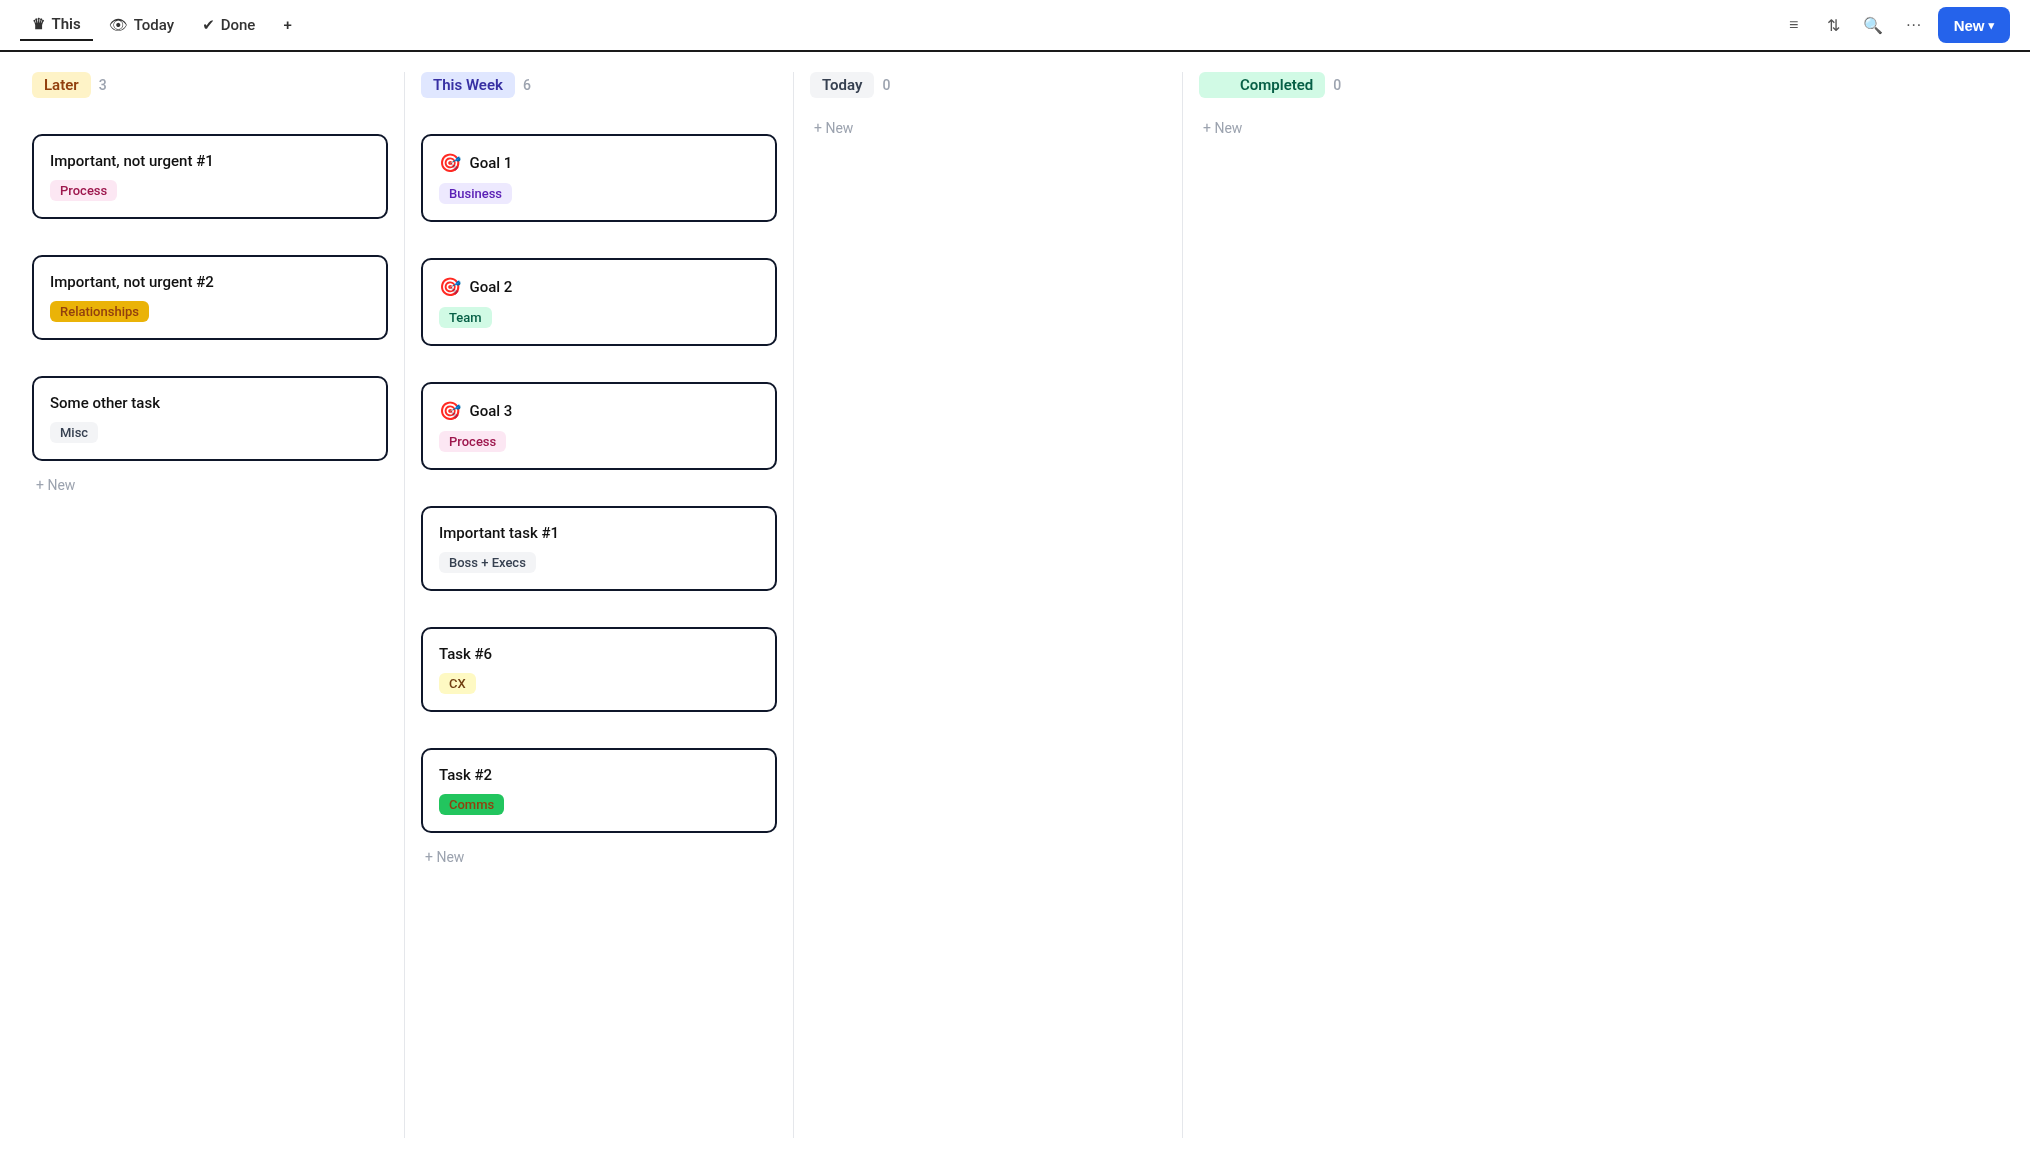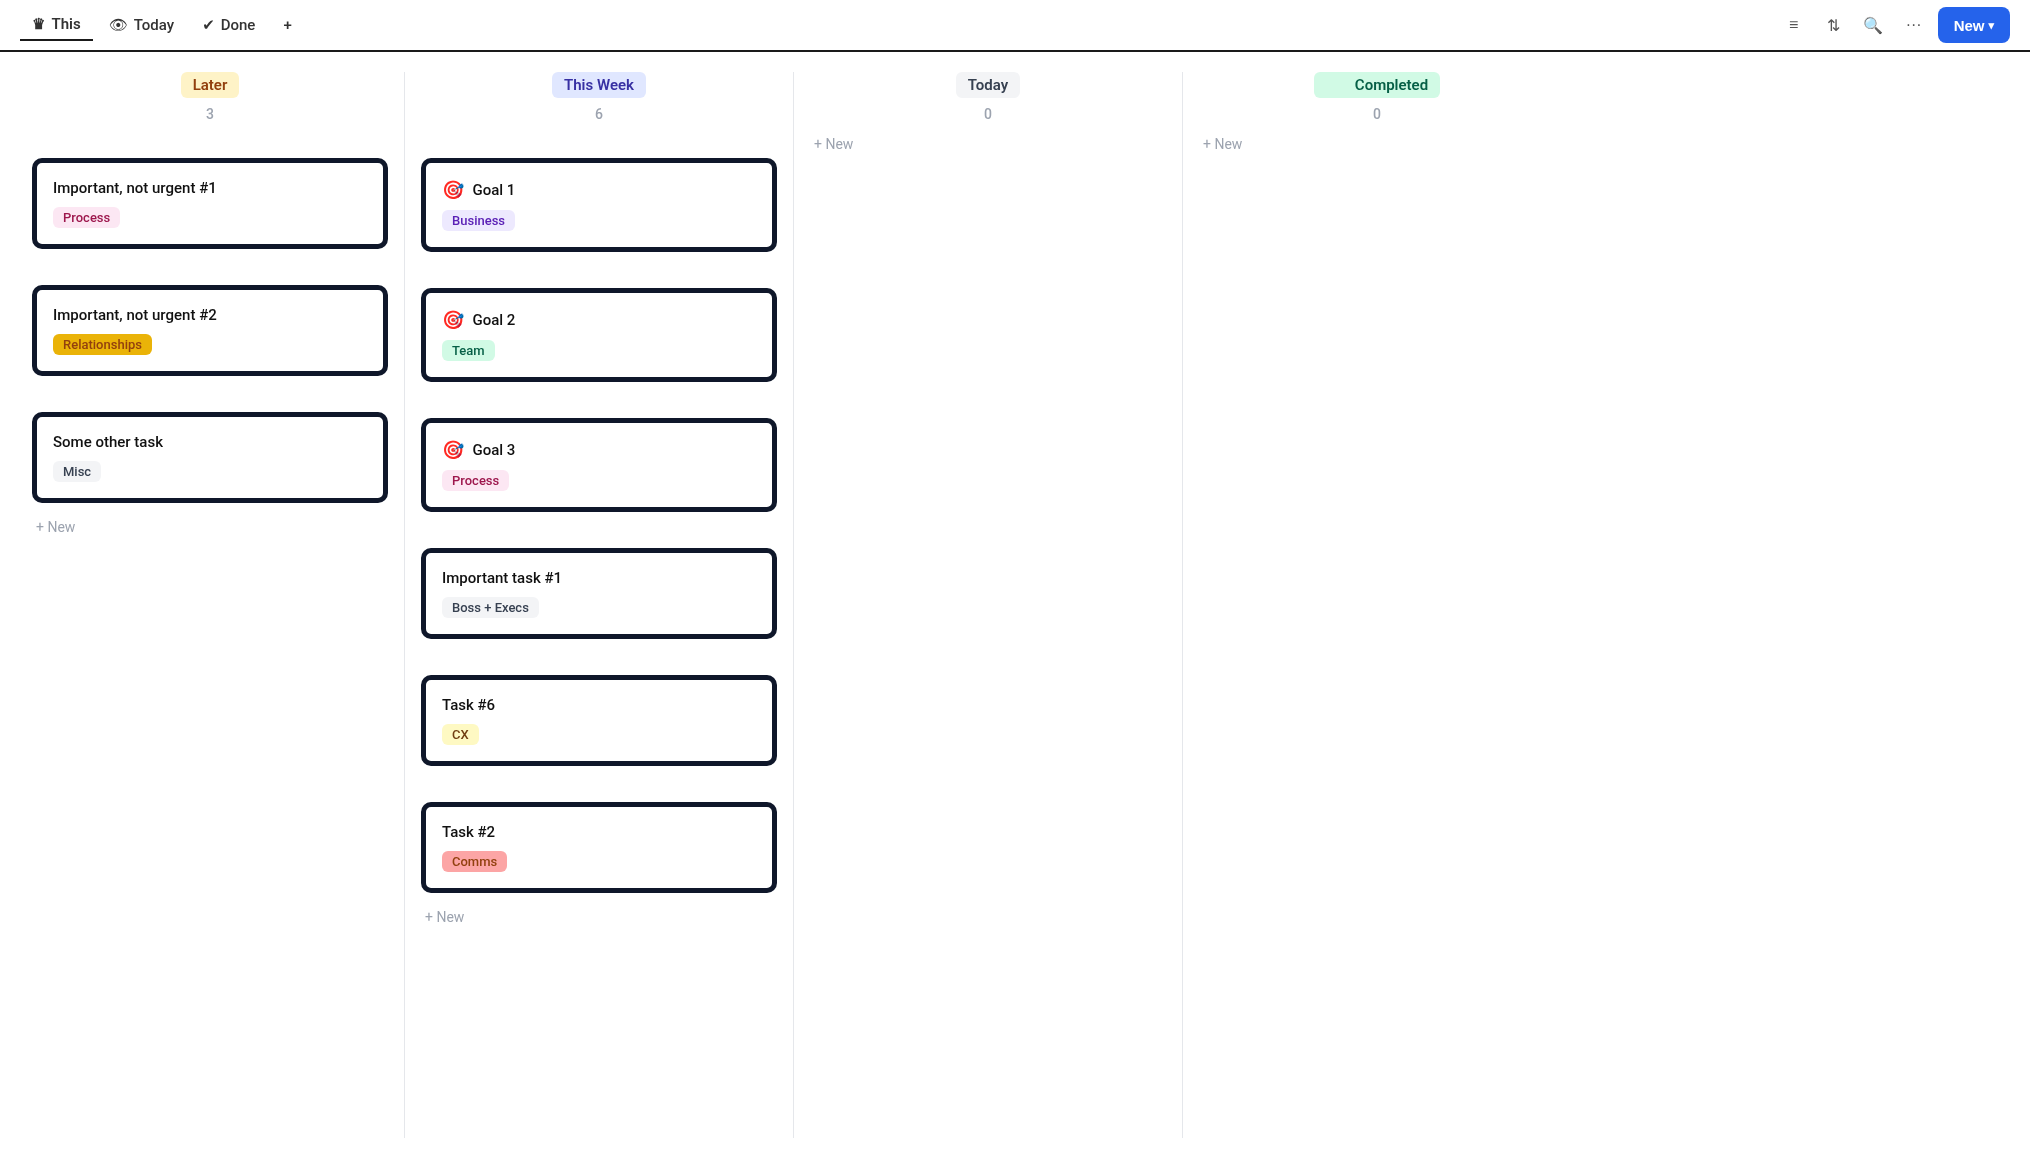--- a/index.html
+++ b/index.html
@@ -62,22 +62,21 @@
     .column {
       min-width: 380px;
       max-width: 380px;
       padding: 0 12px;
     }
 
     .column-header {
       display: flex;
       align-items: center;
       gap: 8px;
-      margin-bottom: 8px;
-      flex-direction: column;
+      margin-bottom: 16px;
     }
 
     .column-label {
       font-size: 15px;
       font-weight: 600;
       padding: 4px 12px;
       border-radius: 6px;
     }
 
     .label-later { background: #fef3c7; color: #92400e; }
@@ -87,21 +86,21 @@
 
     .column-count {
       font-size: 14px;
       color: #9ca3af;
       font-weight: 500;
     }
 
     
     .card {
       background: #fff;
-      border: 5px solid #0f172a;
+      border: 2px solid #0f172a;
       border-radius: 10px;
       padding: 16px;
       margin-bottom: 10px;
       cursor: pointer;
       margin-top: 36px;
     }
 
     .card-title {
       font-size: 15px;
       font-weight: 500;
@@ -122,21 +121,21 @@
       font-weight: 500;
     }
 
     .tag-process { background: #fce7f3; color: #9d174d; }
     .tag-relationships { background: #eab308; color: #92400e; }
     .tag-misc { background: #f3f4f6; color: #374151; }
     .tag-business { background: #ede9fe; color: #5b21b6; }
     .tag-team { background: #d1fae5; color: #065f46; }
     .tag-bossexecs { background: #f3f4f6; color: #374151; }
     .tag-cx { background: #fef9c3; color: #713f12; }
-    .tag-comms { background: #fca5a5; color: #92400e; text-align: center; }
+    .tag-comms { background: #22c55e; color: #92400e; text-align: center; }
 
     .add-new {
       display: flex;
       align-items: center;
       gap: 6px;
       color: #9ca3af;
       font-size: 14px;
       cursor: pointer;
       padding: 6px 4px;
       border-radius: 6px;

